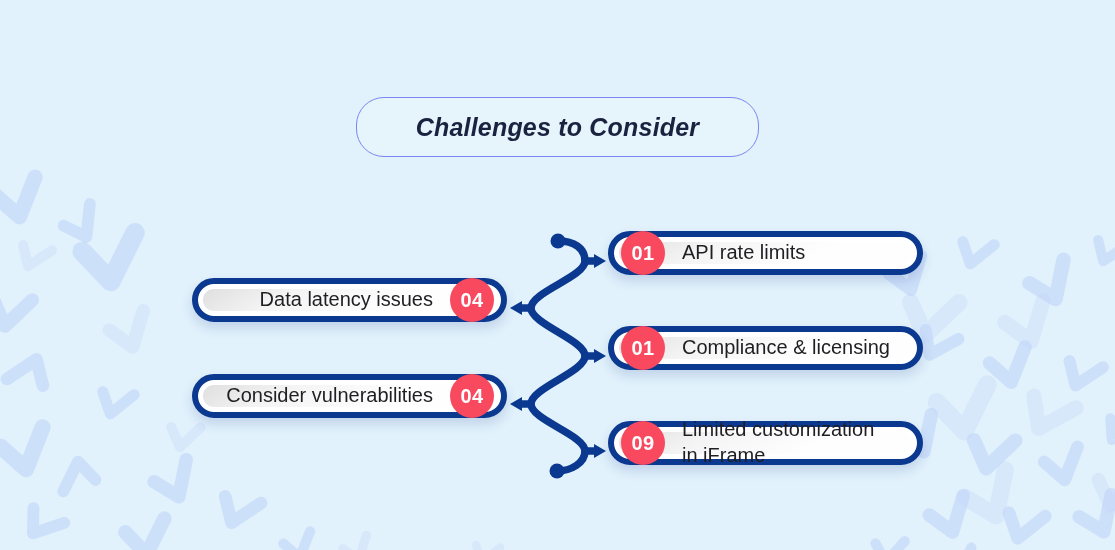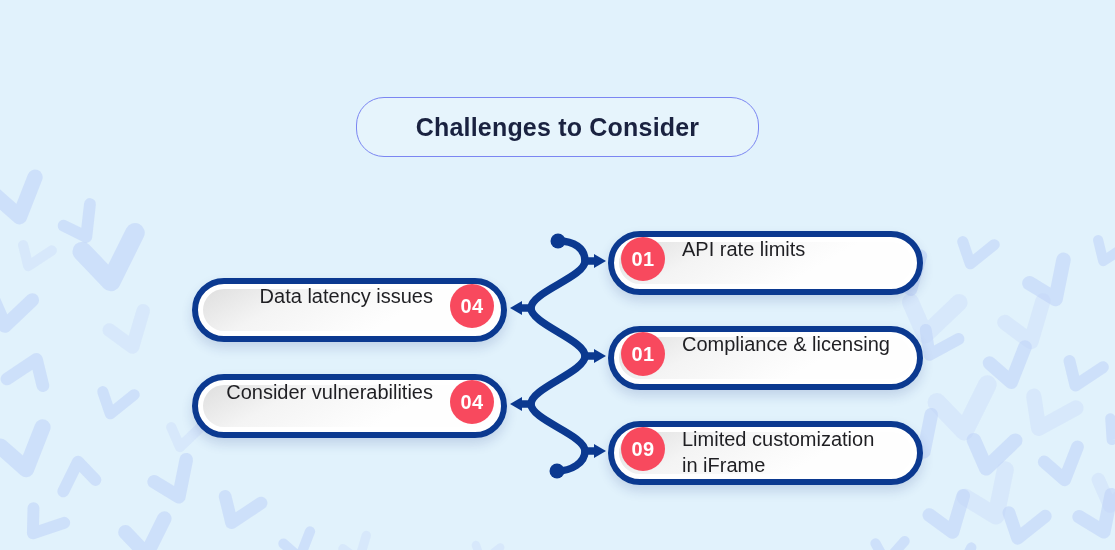--- a/index.html
+++ b/index.html
@@ -21,28 +21,28 @@
   .vm{stroke:var(--pattern);fill:none;stroke-width:17;stroke-linecap:round;stroke-linejoin:round;}
   .vm.d{opacity:.55}
   .vm.l{opacity:.28}
 
   .title-box{
     position:absolute;left:356px;top:97px;width:403px;height:60px;box-sizing:border-box;
     border:1.6px solid var(--title_border);border-radius:28px;
     display:flex;align-items:center;justify-content:center;
     background:rgba(255,255,255,.18);
   }
-  .title-box span{font-size:25px;font-weight:700;color:var(--title_text);letter-spacing:.2px;}
+  .title-box span{font-size:25px;font-weight:700;color:var(--title_text);letter-spacing:.2px;font-style:italic;}
 
   .pill{
-    position:absolute;width:315px;height:64px;box-sizing:border-box;
+    position:absolute;width:315px;height:44px;box-sizing:border-box;
     border:6px solid var(--navy);border-radius:40px;
     background:linear-gradient(150deg,#dcdcdc 0%,#f4f4f4 30%,#fefefe 65%);
     box-shadow: inset 0 0 0 5px #ffffff, 0 6px 12px rgba(23,52,128,.16);
-    display:flex;align-items:flex-start;gap:17px;padding:0 7px;
+    display:flex;align-items:center;gap:17px;padding:0 7px;
   }
   .pill.right{left:608px;}
   .pill.left{left:192px;justify-content:flex-end;}
   .num{
     flex:0 0 44px;width:44px;height:44px;border-radius:50%;
     background:var(--red);color:#ffffff;
     display:flex;align-items:center;justify-content:center;
     font-size:20px;font-weight:700;letter-spacing:.5px;
   }
   .label{font-size:20px;color:var(--item_text);line-height:1.28;}

